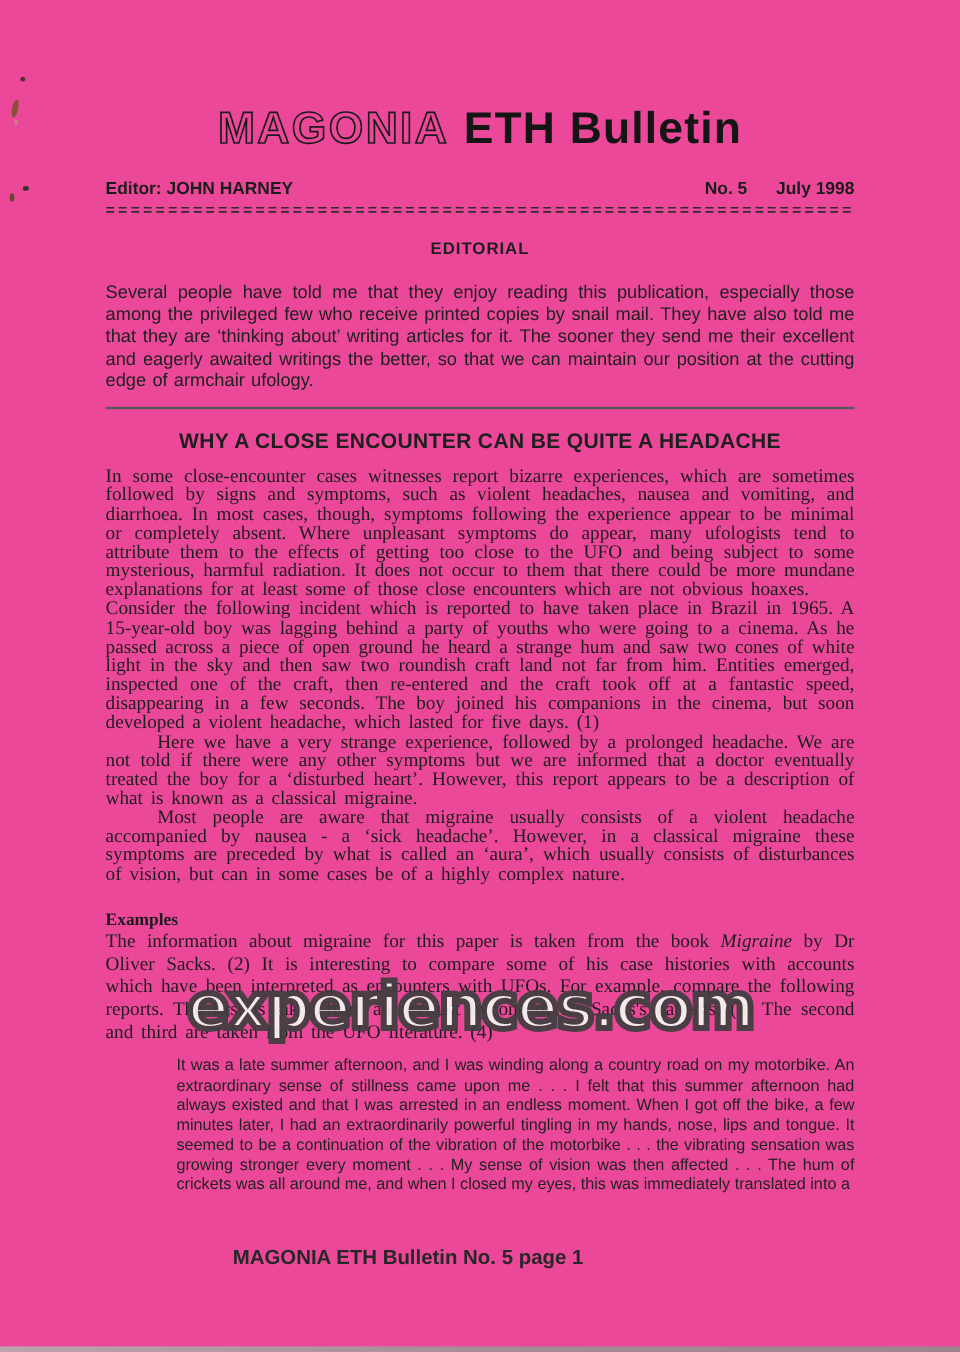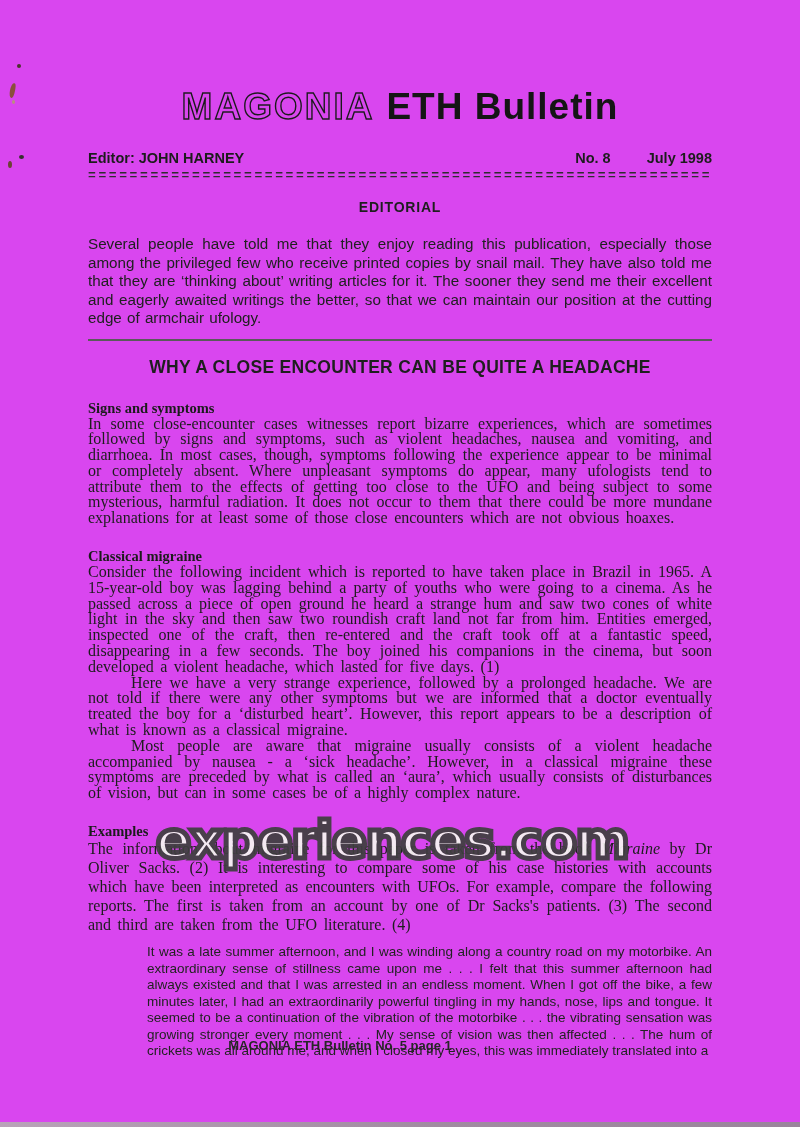--- a/index.html
+++ b/index.html
@@ -5,21 +5,21 @@
   html,body { margin:0; padding:0; }
   body {
     width:800px; height:1127px;
     background:#efefec;
     font-family:"Liberation Sans", sans-serif;
     overflow:hidden;
   }
   .page {
     position:relative;
     width:800px; height:1127px;
-    background:#d946ef;
+    background:#ec4899;
     color:#1e1e1e;
     overflow:hidden;
   }
   .content { position:absolute; left:88px; top:0; width:624px; }
 
   
   .masthead {
     margin:86px 0 0 0; height:48px;
     text-align:center;
     font-size:37px; font-weight:700; letter-spacing:1px;
@@ -32,21 +32,21 @@
   }
   .masthead .solid { margin-left:12px; }
 
   
   .editor-row {
     margin-top:16px;
     display:flex; align-items:baseline;
     font-size:14.5px; font-weight:700; color:#1c1c1c;
   }
   .editor-label { flex:1; }
-  .issue-date { margin-left:36px; }
+  .issue-date { margin-left:24px; }
 
   .divider {
     margin-top:2px;
     font-family:"Liberation Mono", monospace;
     font-size:13px; font-weight:700; letter-spacing:2.6px;
     color:#2d2d2d; white-space:nowrap; overflow:hidden;
   }
 
   
   .editorial-heading {
@@ -87,21 +87,21 @@
 
   .quote {
     margin:10px 0 0 59px;
     font-size:13.5px; line-height:16.5px;
     text-align:justify; color:#222;
   }
 
   .footer {
     position:absolute; top:1038px; left:0; width:680px;
     text-align:center;
-    font-size:13px; font-weight:700; color:#272727;
+    font-size:17px; font-weight:700; color:#272727;
   }
 
   
   .watermark {
     position:absolute; top:810px; left:156px;
     font-family:"DejaVu Sans", sans-serif;
     font-size:52px; font-weight:700; letter-spacing:-1.5px;
     color:#f7f6f3;
     -webkit-text-stroke:5px #3f3f3f;
     opacity:0.93;
@@ -133,37 +133,35 @@
   <div class="artifact a3"></div>
   <div class="artifact a4"></div>
   <div class="artifact a5"></div>
 
   <div class="content">
 
     <h1 class="masthead"><span class="outline">MAGONIA</span><span class="solid">ETH Bulletin</span></h1>
 
     <div class="editor-row">
       <span class="editor-label">Editor: JOHN HARNEY</span>
-      <span class="issue-no">No. 8</span>
+      <span class="issue-no">No. 5</span>
       <span class="issue-date">July 1998</span>
     </div>
 
     <div class="divider">============================================================</div>
 
     <h2 class="editorial-heading">EDITORIAL</h2>
     <p class="editorial-body">Several people have told me that they enjoy reading this publication, especially those among the privileged few who receive printed copies by snail mail. They have also told me that they are ‘thinking about’ writing articles for it. The sooner they send me their excellent and eagerly awaited writings the better, so that we can maintain our position at the cutting edge of armchair ufology.</p>
 
     <hr class="rule">
 
     <h2 class="article-title">WHY A CLOSE ENCOUNTER CAN BE QUITE A HEADACHE</h2>
 
-    <h3 class="section-heading">Signs and symptoms</h3>
     <p class="body-para">In some close-encounter cases witnesses report bizarre experiences, which are sometimes followed by signs and symptoms, such as violent headaches, nausea and vomiting, and diarrhoea. In most cases, though, symptoms following the experience appear to be minimal or completely absent. Where unpleasant symptoms do appear, many ufologists tend to attribute them to the effects of getting too close to the UFO and being subject to some mysterious, harmful radiation. It does not occur to them that there could be more mundane explanations for at least some of those close encounters which are not obvious hoaxes.</p>
 
-    <h3 class="section-heading">Classical migraine</h3>
     <p class="body-para">Consider the following incident which is reported to have taken place in Brazil in 1965. A 15-year-old boy was lagging behind a party of youths who were going to a cinema. As he passed across a piece of open ground he heard a strange hum and saw two cones of white light in the sky and then saw two roundish craft land not far from him. Entities emerged, inspected one of the craft, then re-entered and the craft took off at a fantastic speed, disappearing in a few seconds. The boy joined his companions in the cinema, but soon developed a violent headache, which lasted for five days. (1)</p>
     <p class="body-para indent">Here we have a very strange experience, followed by a prolonged headache. We are not told if there were any other symptoms but we are informed that a doctor eventually treated the boy for a ‘disturbed heart’. However, this report appears to be a description of what is known as a classical migraine.</p>
     <p class="body-para indent">Most people are aware that migraine usually consists of a violent headache accompanied by nausea - a ‘sick headache’. However, in a classical migraine these symptoms are preceded by what is called an ‘aura’, which usually consists of disturbances of vision, but can in some cases be of a highly complex nature.</p>
 
     <h3 class="section-heading">Examples</h3>
     <p class="body-para examples-para"><span>The information about migraine for this paper is taken from the book </span><span class="book-title">Migraine</span><span> by Dr Oliver Sacks. (2) It is interesting to compare some of his case histories with accounts which have been interpreted as encounters with UFOs. For example, compare the following reports. The first is taken from an account by one of Dr Sacks's patients. (3) The second and third are taken from the UFO literature. (4)</span></p>
 
     <p class="quote">It was a late summer afternoon, and I was winding along a country road on my motorbike. An extraordinary sense of stillness came upon me . . . I felt that this summer afternoon had always existed and that I was arrested in an endless moment. When I got off the bike, a few minutes later, I had an extraordinarily powerful tingling in my hands, nose, lips and tongue. It seemed to be a continuation of the vibration of the motorbike . . . the vibrating sensation was growing stronger every moment . . . My sense of vision was then affected . . . The hum of crickets was all around me, and when I closed my eyes, this was immediately translated into a</p>
 
   </div>

